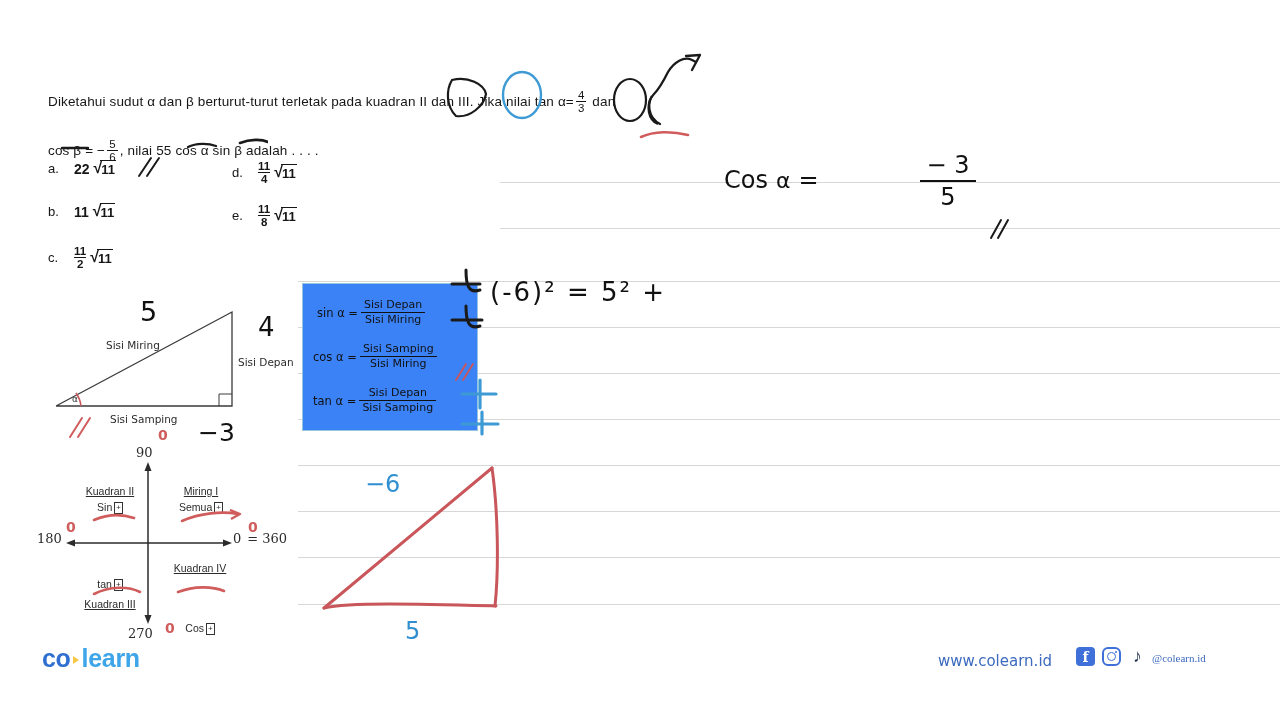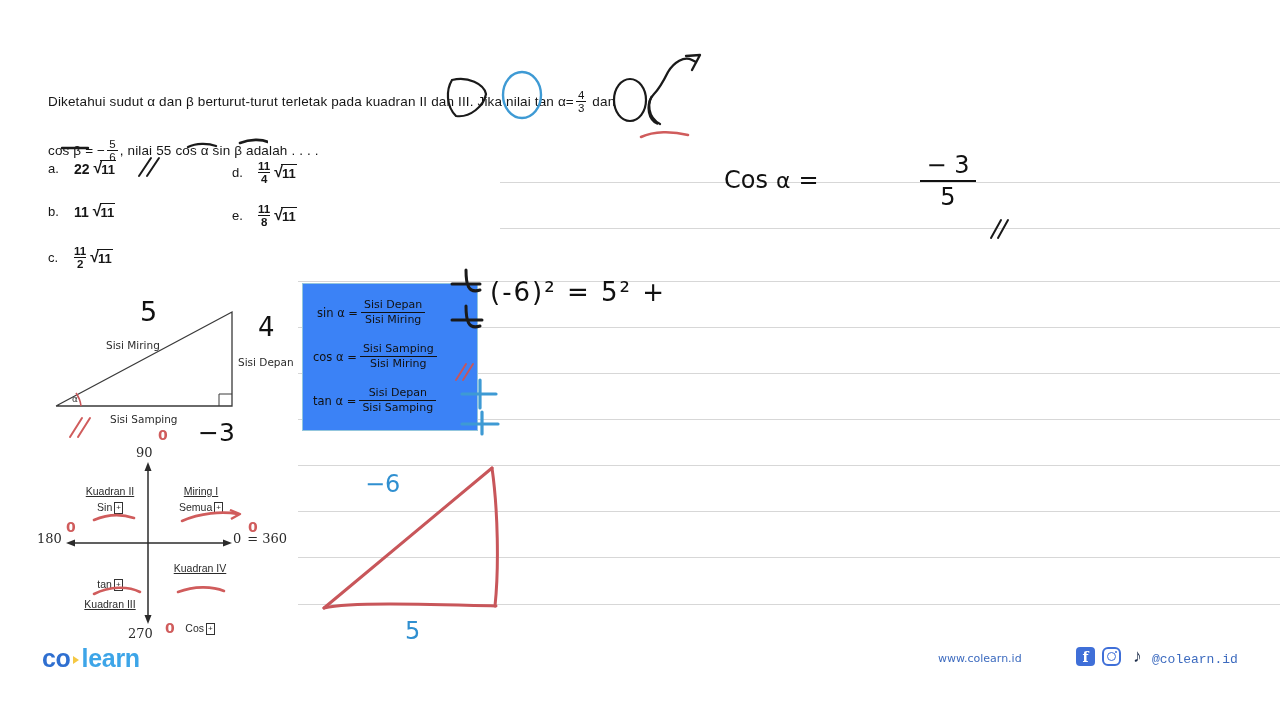--- a/index.html
+++ b/index.html
@@ -72,32 +72,32 @@
 
   
   #footer{left:0;top:636px;width:1280px;height:72px;}
   #logo{position:absolute;left:42px;top:8px;font-size:25px;font-weight:bold;
         letter-spacing:-.3px;}
   #logo .co{color:#2f6fd0;}
   #logo .learn{color:#3da5e8;}
   #logo .dot{display:inline-block;width:0;height:0;border-left:6px solid #f5c843;
         border-top:4px solid transparent;border-bottom:4px solid transparent;
         margin:0 3px 0 2px;vertical-align:3px;}
-  #site-url{position:absolute;left:938px;top:16px;font-size:11px;color:#3d6bbf;
+  #site-url{position:absolute;left:938px;top:16px;font-size:15px;color:#3d6bbf;
         font-family:"DejaVu Sans",sans-serif;}
   #social{position:absolute;left:1076px;top:11px;display:flex;align-items:center;gap:7px;}
   .sicon{width:19px;height:19px;display:inline-flex;align-items:center;justify-content:center;}
   .fb{background:#3f6fd8;border-radius:4px;color:#fff;font-weight:bold;font-size:14px;
       font-family:"DejaVu Serif",serif;line-height:1;}
   .ig{border:2px solid #3f6fd8;border-radius:6px;position:relative;box-sizing:border-box;}
   .ig .ring{width:7px;height:7px;border:1.6px solid #3f6fd8;border-radius:50%;}
   .ig .pip{position:absolute;right:2px;top:2px;width:2px;height:2px;border-radius:50%;
       background:#3f6fd8;}
-  #handle{position:absolute;left:1152px;top:16px;font-size:13px;color:#3d6bbf;
-        font-family:Liberation Mono, monospace;}
+  #handle{position:absolute;left:1152px;top:16px;font-size:11px;color:#3d6bbf;
+        font-family:Liberation Serif, serif;}
 </style>
 </head>
 <body>
 
 <div class="stage">
 
   <div class="rule abs" style="left:500px;top:182px;width:780px;"></div>
   <div class="rule abs" style="left:500px;top:228px;width:780px;"></div>
   <div class="rule abs" style="left:298px;top:281px;width:982px;"></div>
   <div class="rule abs" style="left:298px;top:327px;width:982px;"></div>

